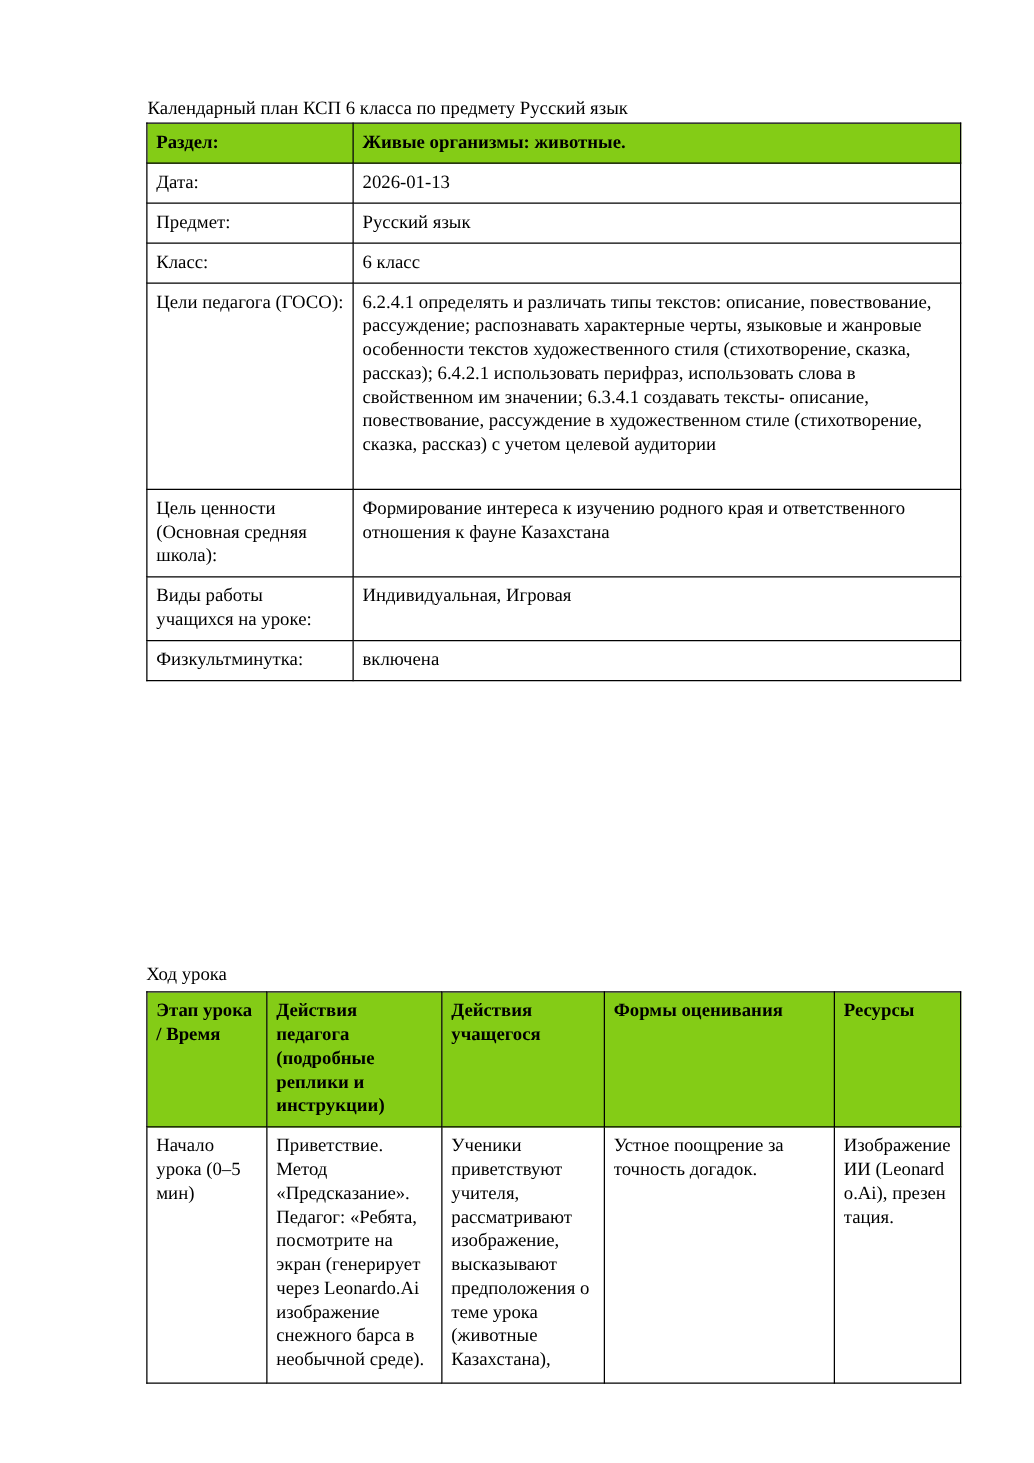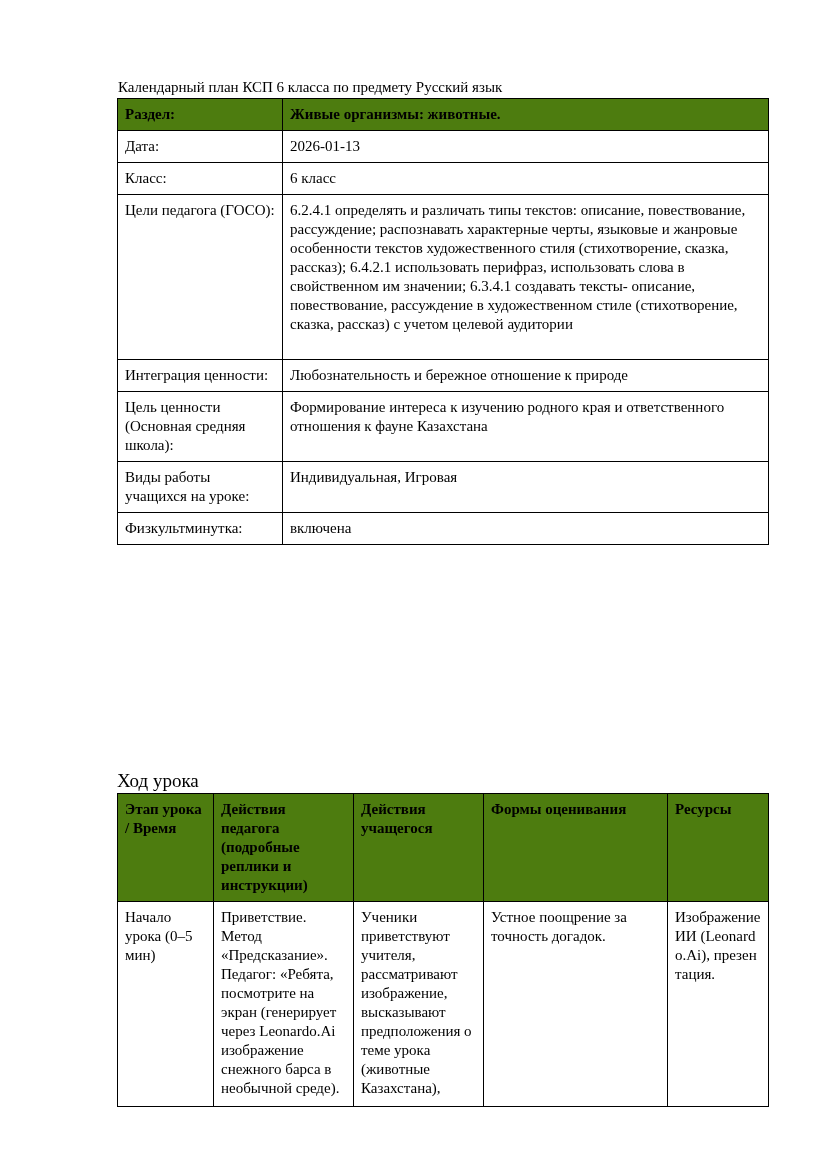--- a/index.html
+++ b/index.html
@@ -51,31 +51,31 @@
     font-size: 15px;
     line-height: 19px;
     font-weight: normal;
     padding: 6px 7px 6px 7px;
     vertical-align: top;
     text-align: left;
     overflow-wrap: break-word;
   }
   .header-row td,
   .lesson-table th {
-    background: #4d7c0f;
+    background: #84cc16;
     font-weight: bold;
   }
   .info-table .cell-tall { height: 37px; }   
   .info-table .goals-row td { height: 152px; }
   .section-heading {
     position: absolute;
     left: 117px;
     top: 771px;
     margin: 0;
-    font-size: 19px;
+    font-size: 15px;
     line-height: 19px;
     text-align: right;
   }
   .lesson-table thead tr { height: 85px; margin-top: 40px; }
   .lesson-table tbody tr { height: 205px; }
   .col-resources { word-break: break-all; }
 </style>
 </head>
 <body>
 
@@ -91,30 +91,30 @@
     <tbody>
       <tr class="header-row">
         <td>Раздел:</td>
         <td>Живые организмы: животные.</td>
       </tr>
       <tr>
         <td>Дата:</td>
         <td>2026-01-13</td>
       </tr>
       <tr>
+        <td>Предмет:</td>
+        <td>Русский язык</td>
+      </tr>
+      <tr>
         <td>Класс:</td>
         <td>6 класс</td>
       </tr>
       <tr class="goals-row">
         <td>Цели педагога (ГОСО):</td>
         <td>6.2.4.1 определять и различать типы текстов: описание, повествование, рассуждение; распознавать характерные черты, языковые и жанровые особенности текстов художественного стиля (стихотворение, сказка, рассказ); 6.4.2.1 использовать перифраз, использовать слова в свойственном им значении; 6.3.4.1 создавать тексты- описание, повествование, рассуждение в художественном стиле (стихотворение, сказка, рассказ) с учетом целевой аудитории</td>
-      </tr>
-      <tr>
-        <td>Интеграция ценности:</td>
-        <td>Любознательность и бережное отношение к природе</td>
       </tr>
       <tr>
         <td>Цель ценности (Основная средняя школа):</td>
         <td>Формирование интереса к изучению родного края и ответственного отношения к фауне Казахстана</td>
       </tr>
       <tr>
         <td>Виды работы учащихся на уроке:</td>
         <td>Индивидуальная, Игровая</td>
       </tr>
       <tr>

